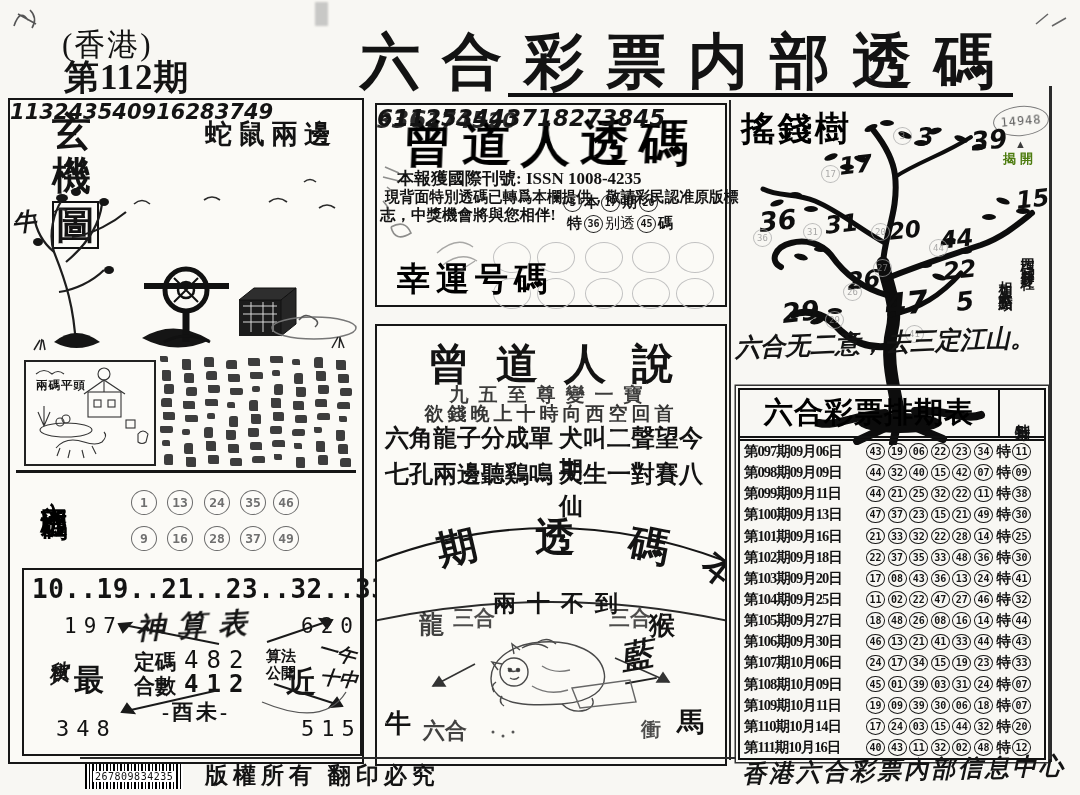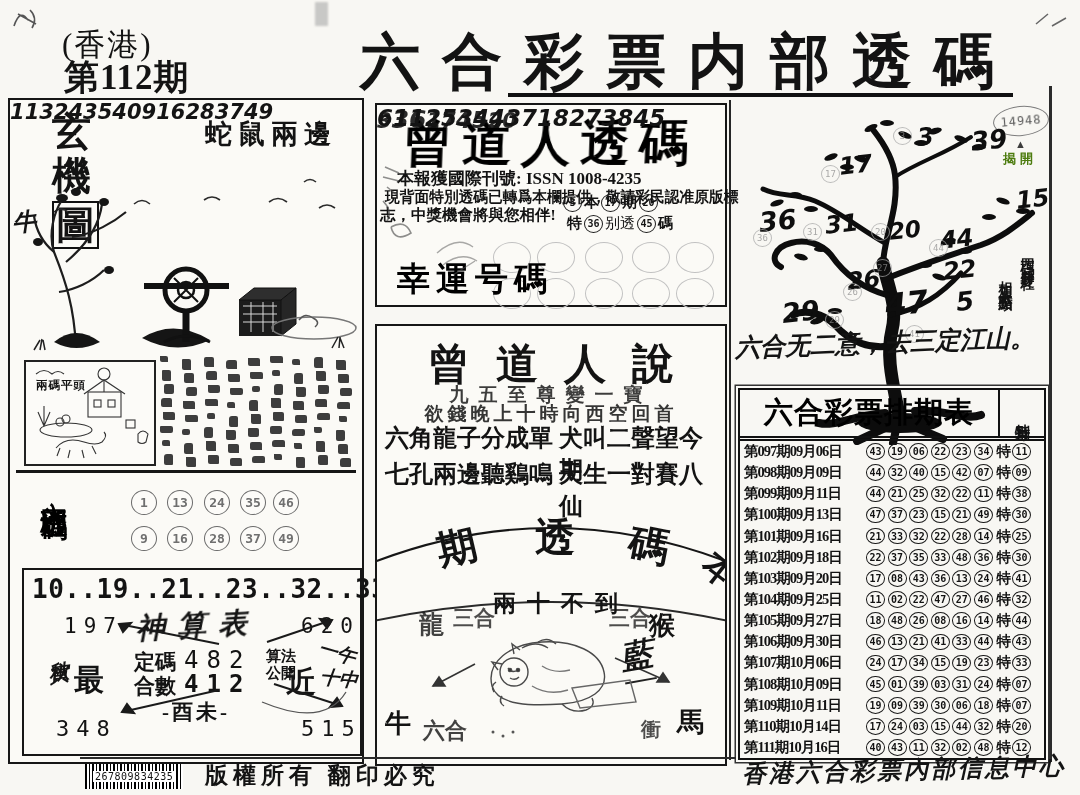--- a/index.html
+++ b/index.html
@@ -334,20 +334,21 @@
     <div class="a print" style="left:8px;top:380px;font-size:26px;font-weight:800">牛</div>
     <div class="a print" style="left:46px;top:390px;font-size:22px;font-weight:700;opacity:.8">六合</div>
     <div class="a print" style="left:264px;top:390px;font-size:20px;font-weight:700;opacity:.75">衝</div>
     <div class="a print" style="left:300px;top:378px;font-size:27px;font-weight:800">馬</div>
   </div>
 
   <div class="a" style="left:729px;top:100px;width:2px;height:660px;background:#262626"></div>
   <div class="a" style="left:1049px;top:86px;width:2.5px;height:676px;background:#2b2b2b"></div>
 
   <div id="rightCol" class="a" style="left:735px;top:100px;width:312px;height:662px">
+    <div class="a print rough" style="left:6px;top:6px;font-size:34px;font-weight:900;letter-spacing:3px">搖錢樹</div>
 
     <div class="a" style="left:258px;top:6px;width:54px;height:28px;border:1.6px solid #7d7d7d;border-radius:50%;display:flex;align-items:center;justify-content:center;transform:rotate(-5deg);color:#5c5c5c">
       <span class="mono" style="font-size:12px;letter-spacing:1px;filter:blur(.4px)">14948</span>
     </div>
     <div class="a" style="left:280px;top:38px;font-size:11px;color:#3c3c3c">▲</div>
     <div class="a print" style="left:268px;top:50px;font-size:13px;font-weight:700;letter-spacing:4px;color:#4d7c0f">揭開</div>
 
     <div id="treeWrap" class="a" style="left:0;top:15px;width:312px;height:330px">
       <svg width="312" height="330">
         <g stroke="#0d0d0d" fill="none" stroke-linecap="round">

